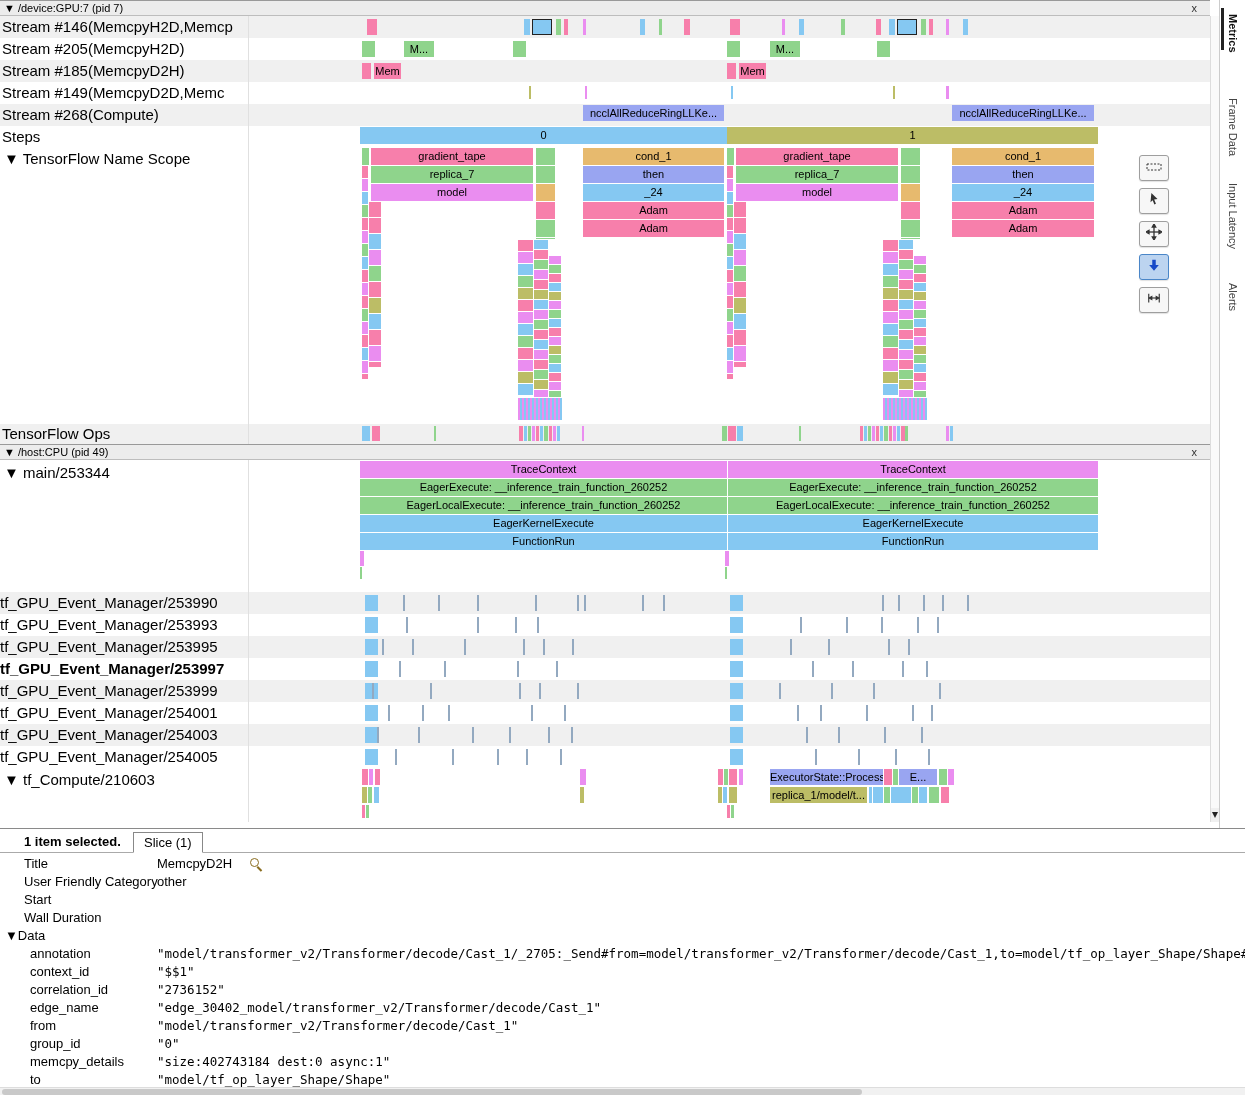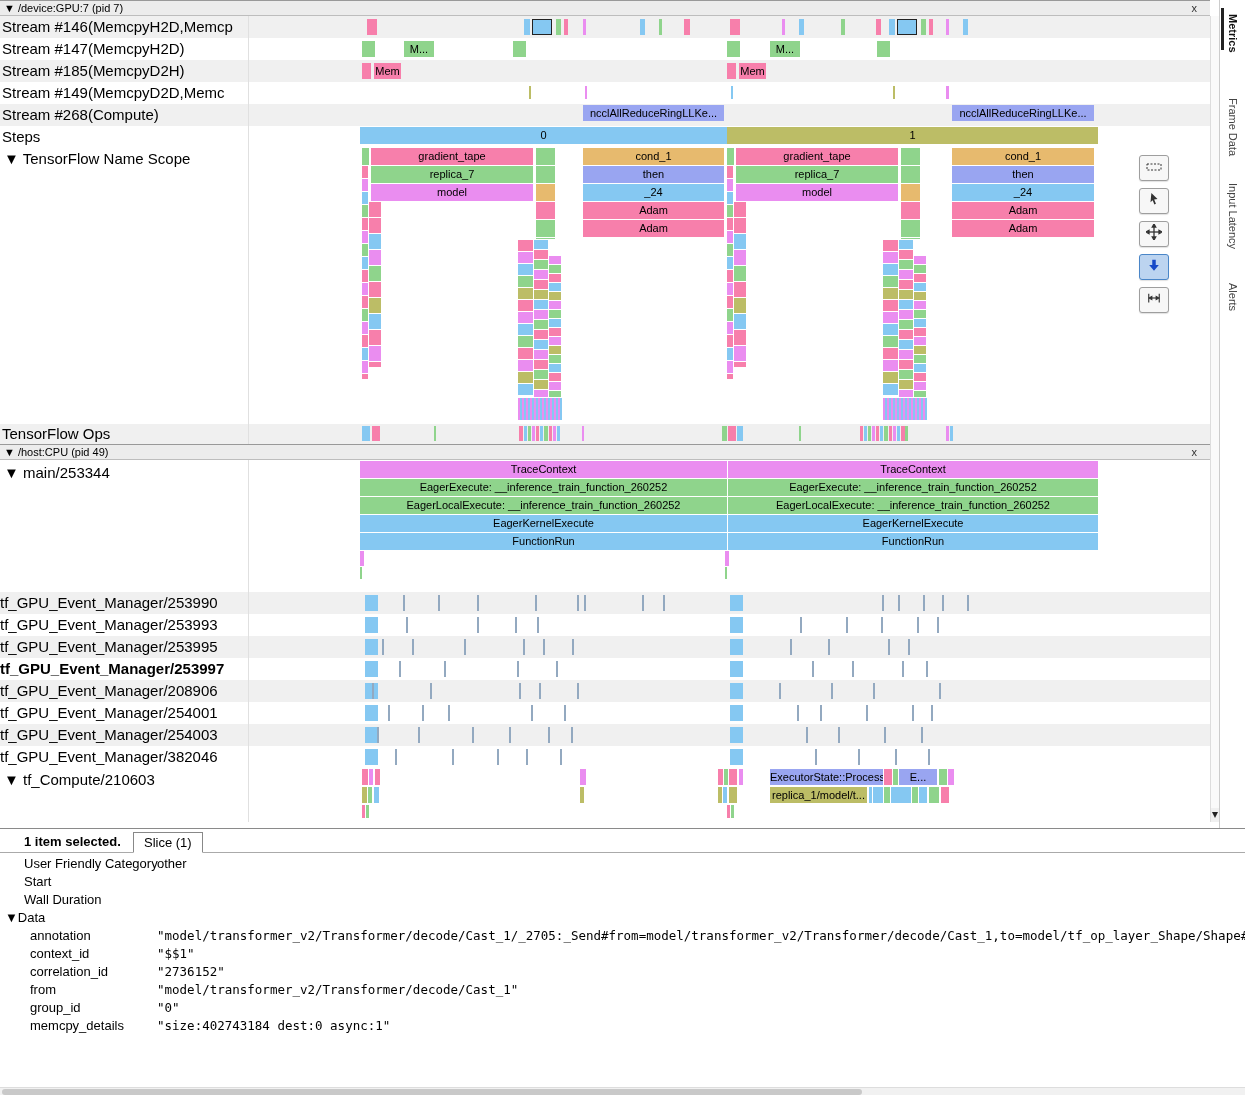--- a/index.html
+++ b/index.html
@@ -451,36 +451,36 @@
       <div class="tick" style="left: 395px; top: 749px; width: 2px; height: 16px; background: rgb(147, 169, 192);"></div>
       <div class="tick" style="left: 452px; top: 749px; width: 2px; height: 16px; background: rgb(147, 169, 192);"></div>
       <div class="tick" style="left: 497px; top: 749px; width: 2px; height: 16px; background: rgb(147, 169, 192);"></div>
       <div class="tick" style="left: 526px; top: 749px; width: 2px; height: 16px; background: rgb(147, 169, 192);"></div>
       <div class="tick" style="left: 560px; top: 749px; width: 2px; height: 16px; background: rgb(147, 169, 192);"></div>
       <div class="tick" style="left: 815px; top: 749px; width: 2px; height: 16px; background: rgb(147, 169, 192);"></div>
       <div class="tick" style="left: 858px; top: 749px; width: 2px; height: 16px; background: rgb(147, 169, 192);"></div>
       <div class="tick" style="left: 895px; top: 749px; width: 2px; height: 16px; background: rgb(147, 169, 192);"></div>
       <div class="tick" style="left: 928px; top: 749px; width: 2px; height: 16px; background: rgb(147, 169, 192);"></div>
       <div class="tlabel" style="left: 2px; top: 18px;">Stream #146(MemcpyH2D,Memcp</div>
-      <div class="tlabel" style="left: 2px; top: 40px;">Stream #147(MemcpyH2D)</div>
+      <div class="tlabel" style="left: 2px; top: 40px;">Stream #205(MemcpyH2D)</div>
       <div class="tlabel" style="left: 2px; top: 62px;">Stream #185(MemcpyD2H)</div>
       <div class="tlabel" style="left: 2px; top: 84px;">Stream #149(MemcpyD2D,Memc</div>
       <div class="tlabel" style="left: 2px; top: 106px;">Stream #268(Compute)</div>
       <div class="tlabel" style="left: 2px; top: 128px;">Steps</div>
       <div class="tlabel" style="left: 4px; top: 150px;">▼  TensorFlow Name Scope</div>
       <div class="tlabel" style="left: 2px; top: 425px;">TensorFlow Ops</div>
       <div class="tlabel" style="left: 4px; top: 464px;">▼  main/253344</div>
       <div class="tlabel" style="left: 0px; top: 594px;">tf_GPU_Event_Manager/253990</div>
       <div class="tlabel" style="left: 0px; top: 616px;">tf_GPU_Event_Manager/253993</div>
       <div class="tlabel" style="left: 0px; top: 638px;">tf_GPU_Event_Manager/253995</div>
       <div class="tlabel" style="left: 0px; top: 660px; font-weight: bold;">tf_GPU_Event_Manager/253997</div>
-      <div class="tlabel" style="left: 0px; top: 682px;">tf_GPU_Event_Manager/208906</div>
+      <div class="tlabel" style="left: 0px; top: 682px;">tf_GPU_Event_Manager/253999</div>
       <div class="tlabel" style="left: 0px; top: 704px;">tf_GPU_Event_Manager/254001</div>
       <div class="tlabel" style="left: 0px; top: 726px;">tf_GPU_Event_Manager/254003</div>
-      <div class="tlabel" style="left: 0px; top: 748px;">tf_GPU_Event_Manager/382046</div>
+      <div class="tlabel" style="left: 0px; top: 748px;">tf_GPU_Event_Manager/254005</div>
       <div class="tlabel" style="left: 4px; top: 771px;">▼  tf_Compute/210603</div>
     </div>
 
   <div class="sec-header" style="top:0">
     <span>▼ /device:GPU:7 (pid 7)</span>
     <span class="closex">x</span>
   </div>
 
   <div class="sec-header" style="top:444px">
     <span>▼ /host:CPU (pid 49)</span>
@@ -540,20 +540,25 @@
     <div class="vtab" style="top: 283px;">Alerts</div>
   </div>
 
 <div id="bottom-panel">
   <div id="tab-bar">
     <span id="summary">1 item selected.</span>
     <span id="slice-tab">Slice (1)</span>
   </div>
   <div id="detail-rows">
       <div class="drow">
+        <span class="dlabel" style="left: 24px;">Title</span>
+        <span class="dval">MemcpyD2H</span>
+        <span class="mag"></span>
+      </div>
+      <div class="drow">
         <span class="dlabel" style="left: 24px;">User Friendly Category</span>
         <span class="dval">other</span>
       </div>
       <div class="drow">
         <span class="dlabel" style="left: 24px;">Start</span>
         <span class="dval"></span>
       </div>
       <div class="drow">
         <span class="dlabel" style="left: 24px;">Wall Duration</span>
         <span class="dval"></span>
@@ -568,28 +573,36 @@
       </div>
       <div class="drow">
         <span class="dlabel" style="left: 30px;">context_id</span>
         <span class="dval mono">"$$1"</span>
       </div>
       <div class="drow">
         <span class="dlabel" style="left: 30px;">correlation_id</span>
         <span class="dval mono">"2736152"</span>
       </div>
       <div class="drow">
+        <span class="dlabel" style="left: 30px;">edge_name</span>
+        <span class="dval mono">"edge_30402_model/transformer_v2/Transformer/decode/Cast_1"</span>
+      </div>
+      <div class="drow">
         <span class="dlabel" style="left: 30px;">from</span>
         <span class="dval mono">"model/transformer_v2/Transformer/decode/Cast_1"</span>
       </div>
       <div class="drow">
         <span class="dlabel" style="left: 30px;">group_id</span>
         <span class="dval mono">"0"</span>
       </div>
       <div class="drow">
         <span class="dlabel" style="left: 30px;">memcpy_details</span>
         <span class="dval mono">"size:402743184 dest:0 async:1"</span>
+      </div>
+      <div class="drow">
+        <span class="dlabel" style="left: 30px;">to</span>
+        <span class="dval mono">"model/tf_op_layer_Shape/Shape"</span>
       </div>
     </div>
   <div id="hscroll">
     <div id="hthumb"></div>
   </div>
 </div>
 
 </body></html>

